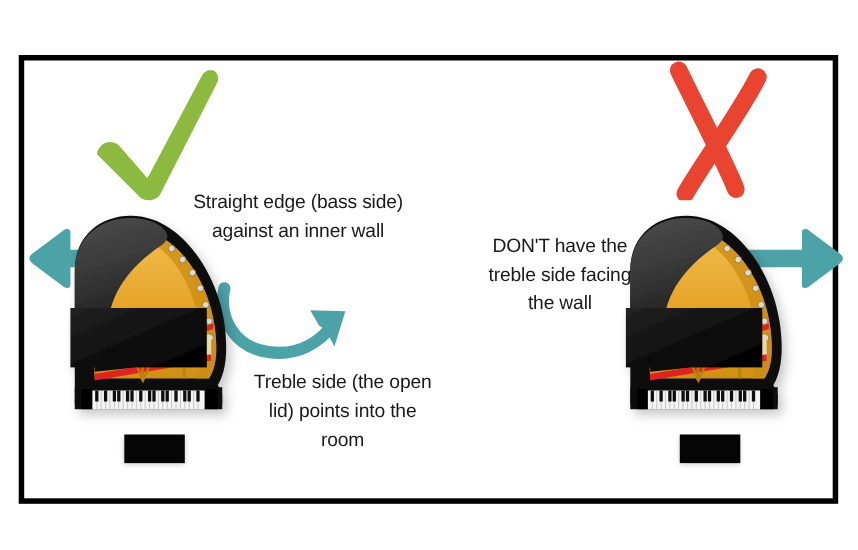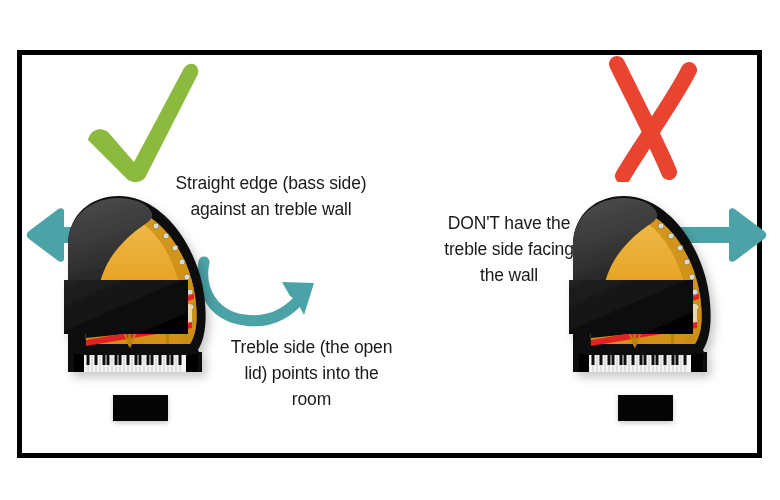--- a/index.html
+++ b/index.html
@@ -452,21 +452,21 @@
           <rect x="126.5" y="173" width="3" height="10"></rect>
         </g>
       </g>
     </svg>
   </div>
 
   <div class="bench" id="bench-left"></div>
   <div class="bench" id="bench-right"></div>
 
   <div class="caption" id="caption-bass">Straight edge (bass side)
-against an treble wall</div>
+against an inner wall</div>
 
   <div class="caption" id="caption-treble">Treble side (the open
 lid) points into the
 room</div>
 
   <div class="caption" id="caption-dont">DON'T have the
 treble side facing
 the wall</div>
 
 </div>

